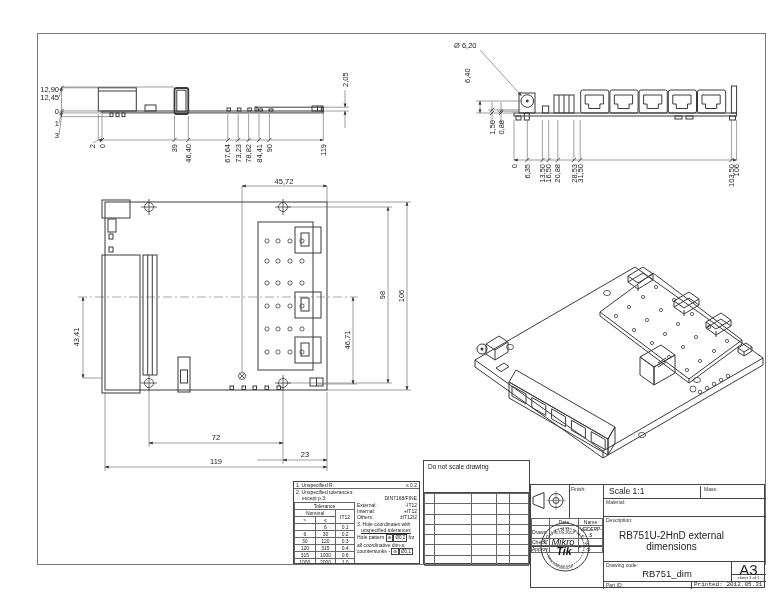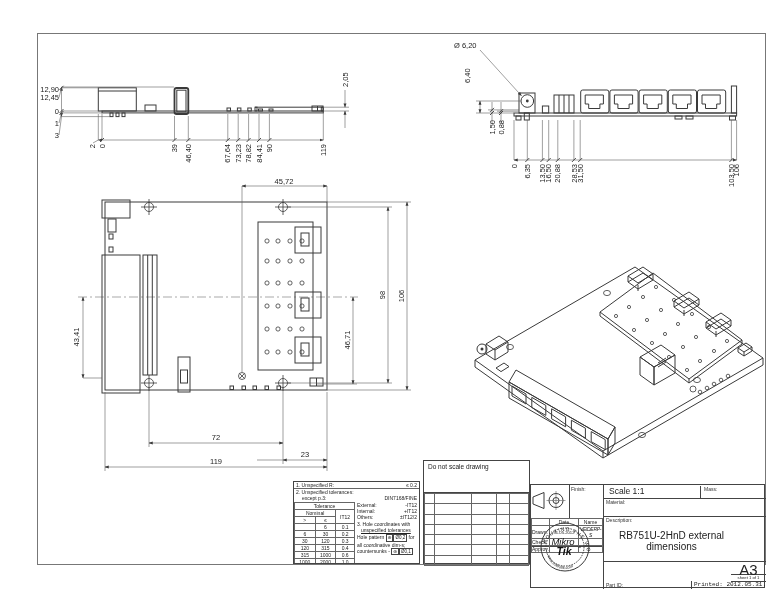--- a/index.html
+++ b/index.html
@@ -612,20 +612,24 @@
       <span class="abs" style="left:6px;top:1px;font-size:8.5px;">Scale  1:1</span>
       <span class="abs lbl" style="left:97px;top:1px;border-left:0.5px solid #444;padding-left:3px;height:12px;width:62px;">Mass:</span>
     </div>
     <div class="abs" style="left:72px;top:13px;width:163px;height:18px;border-bottom:0.5px solid #444;">
       <span class="abs lbl" style="left:3px;top:1px;">Material:</span>
     </div>
     <div class="abs" style="left:72px;top:31px;width:163px;height:45px;border-bottom:0.5px solid #444;">
       <span class="abs lbl" style="left:3px;top:1px;">Description:</span>
       <div class="abs" style="left:0;top:14px;width:137px;text-align:center;font-size:10px;">RB751U-2HnD external dimensions</div>
     </div>
+    <div class="abs" style="left:72px;top:76px;width:128px;height:20px;border-bottom:0.5px solid #444;border-right:0.5px solid #444;">
+      <span class="abs lbl" style="left:3px;top:1px;">Drawing code:</span>
+      <div class="abs" style="left:0;top:7px;width:128px;text-align:center;font-size:9.5px;">RB751_dim</div>
+    </div>
     <div class="abs" style="left:200px;top:76px;width:35px;height:13px;border-bottom:0.5px solid #444;text-align:center;font-size:15px;">A3</div>
     <div class="abs" style="left:200px;top:89px;width:35px;height:7px;border-bottom:0.5px solid #444;text-align:center;font-size:4.2px;line-height:7px;">sheet 1 of 1</div>
     <div class="abs" style="left:72px;top:96px;width:88px;height:8px;">
       <span class="abs lbl" style="left:3px;top:1px;">Part ID:</span>
     </div>
     <div class="abs" style="left:160px;top:96px;width:75px;height:8px;border-left:0.5px solid #444;font-family:'Liberation Mono',monospace;font-size:6px;line-height:8px;padding-left:2px;box-sizing:border-box;">Printed: 2012.05.31.</div>
   </div>
 
   <svg class="abs" style="left:527px;top:519px" width="76" height="56" viewBox="0 0 76 56">
     <defs>

